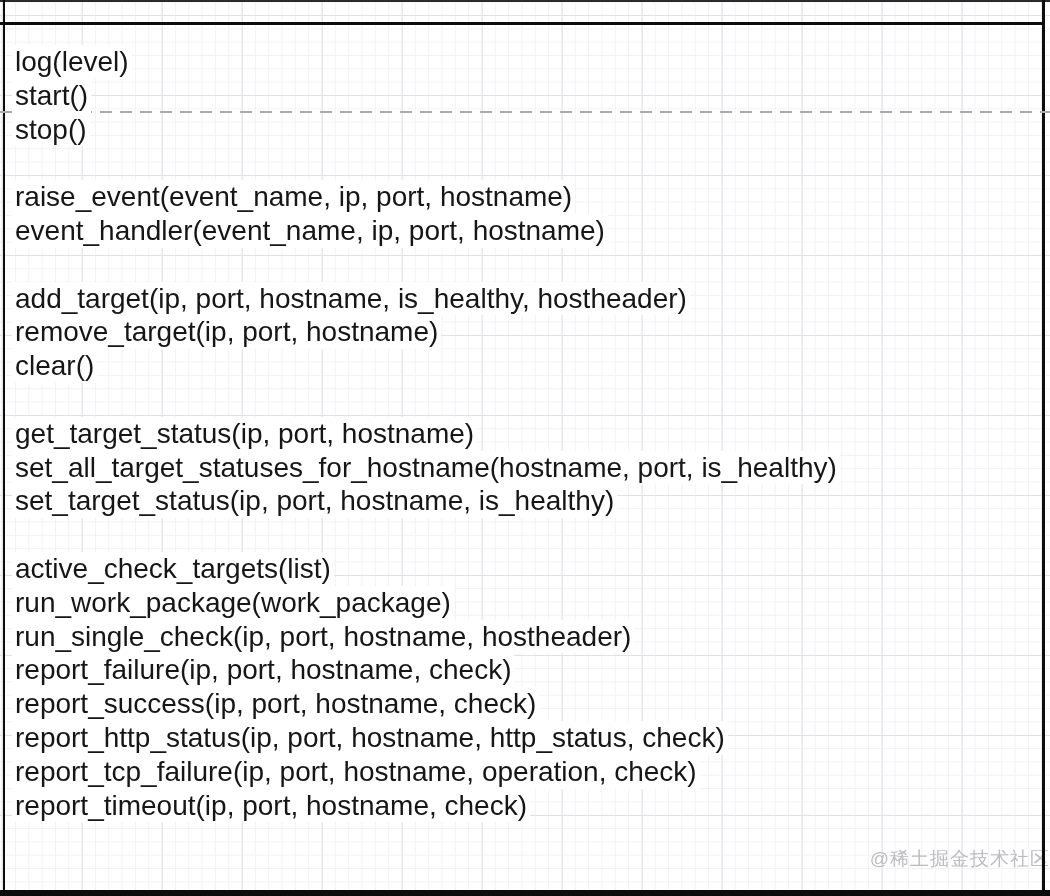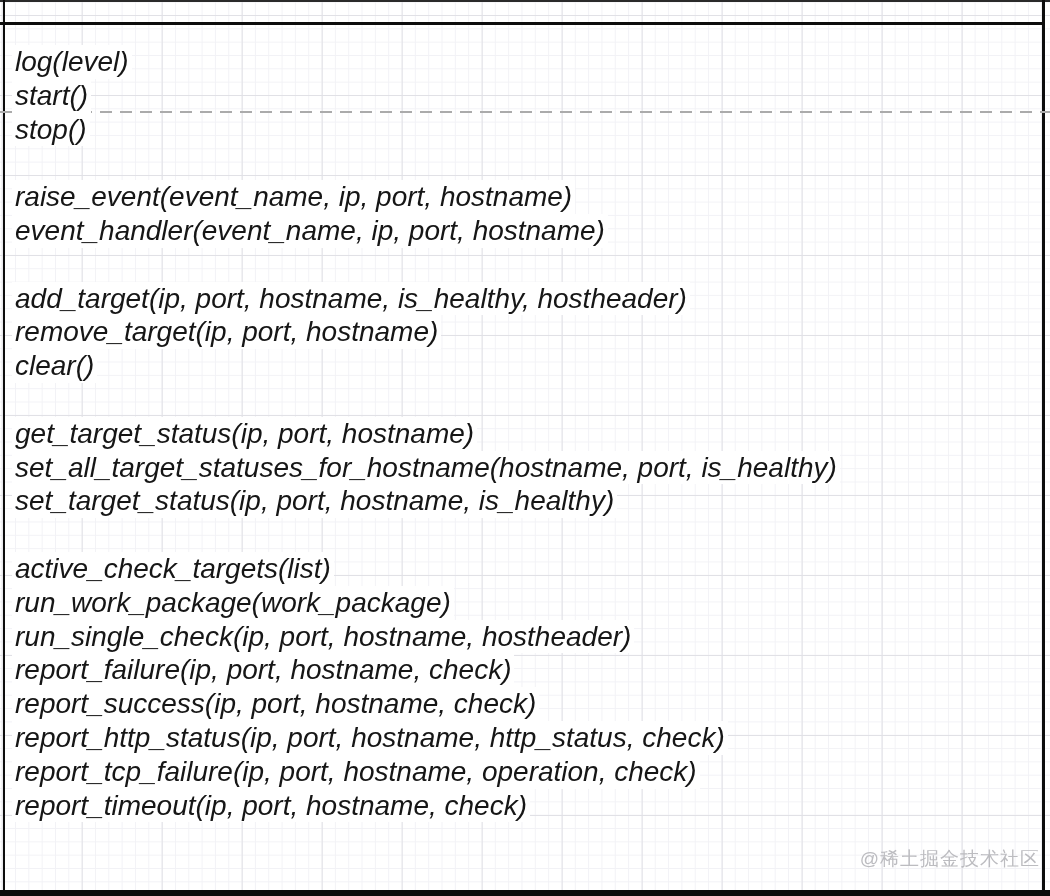--- a/index.html
+++ b/index.html
@@ -62,26 +62,25 @@
     font-size: 28px;
     line-height: 33.8px;
     color: #161616;
     white-space: pre;
   }
   .m-line { height: 33.8px; }
   .m-text {
     display: inline-block;
     background: #ffffff;
     padding: 0 3px;
-    font-style: italic;
   }
 
   .watermark {
     position: absolute;
-    right: 10px;
+    right: 0;
     top: 847px;
     z-index: 1;
     font-size: 19px;
     line-height: 24px;
     color: #bcbcc0;
     letter-spacing: 1px;
   }
 </style>
 </head>
 <body>

